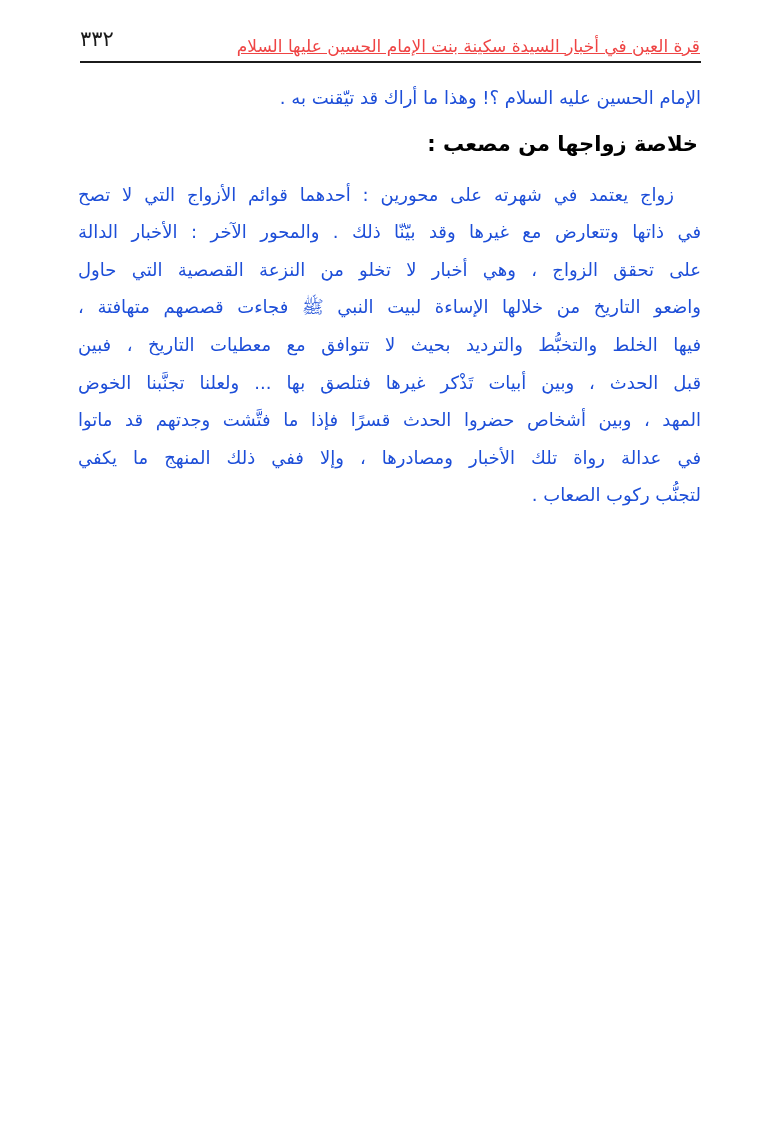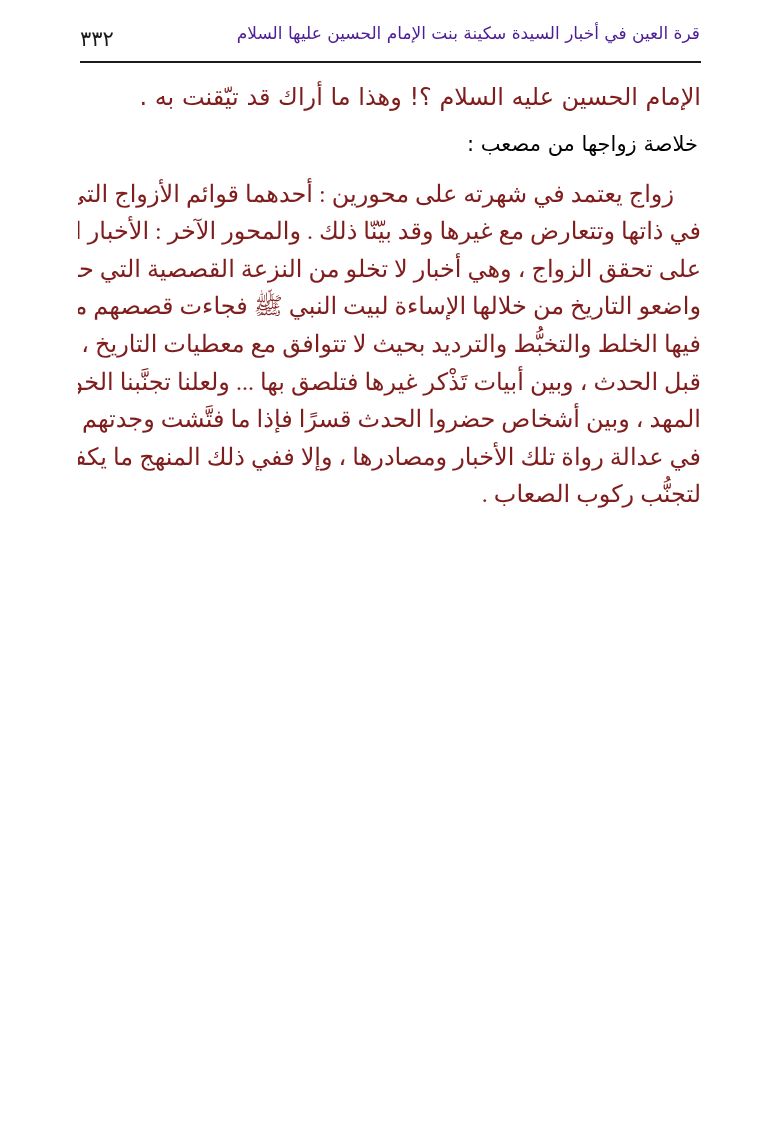--- a/index.html
+++ b/index.html
@@ -27,25 +27,26 @@
       position: absolute;
       left: 80px;
       width: 620px;
       top: 22px;
       height: 32px;
       direction: rtl;
     }
     .running-title {
       position: absolute;
       right: 0;
-      top: 0;
+      top: 13px;
       font-size: 17px;
       line-height: 22px;
       white-space: nowrap;
-      color: #4c1d95;
+      color: #ef4444;
+      text-decoration: underline;
     }
     .page-number {
       position: absolute;
       left: 0;
       top: 6px;
       font-size: 21px;
       line-height: 22px;
       color: #1a1a1a;
       direction: rtl;
     }
@@ -61,52 +62,51 @@
     .content {
       position: absolute;
       left: 78px;
       width: 623px;
       top: 79px;
       direction: rtl;
       text-align: justify;
     }
     .line {
       display: block;
-      font-size: 24px;
+      font-size: 18px;
       line-height: 37.6px;
       height: 37.6px;
       white-space: nowrap;
       text-align: justify;
       text-align-last: justify;
-      color: #7f1d1d;
+      color: #1d4ed8;
       overflow: hidden;
     }
     .line.last {
       text-align-last: right;
     }
     .line.indent {
       padding-right: 27px;
     }
     .continuation {
       text-align-last: right;
     }
     .section-heading {
       display: block;
       margin-top: 10px;
       margin-bottom: 15px;
       font-size: 21px;
       line-height: 34px;
-      font-weight: normal;
+      font-weight: bold;
       text-align: right;
       padding-right: 3px;
       color: #000000;
     }
     .paragraph {
       display: block;
-      font-family: Liberation Serif, serif;
     }
   </style>
 </head>
 <body>
 
 <div class="page">
 
   <div class="running-header">
     <span class="running-title">قرة العين في أخبار السيدة سكينة بنت الإمام الحسين عليها السلام</span>
     <span class="page-number">٣٣٢</span>

